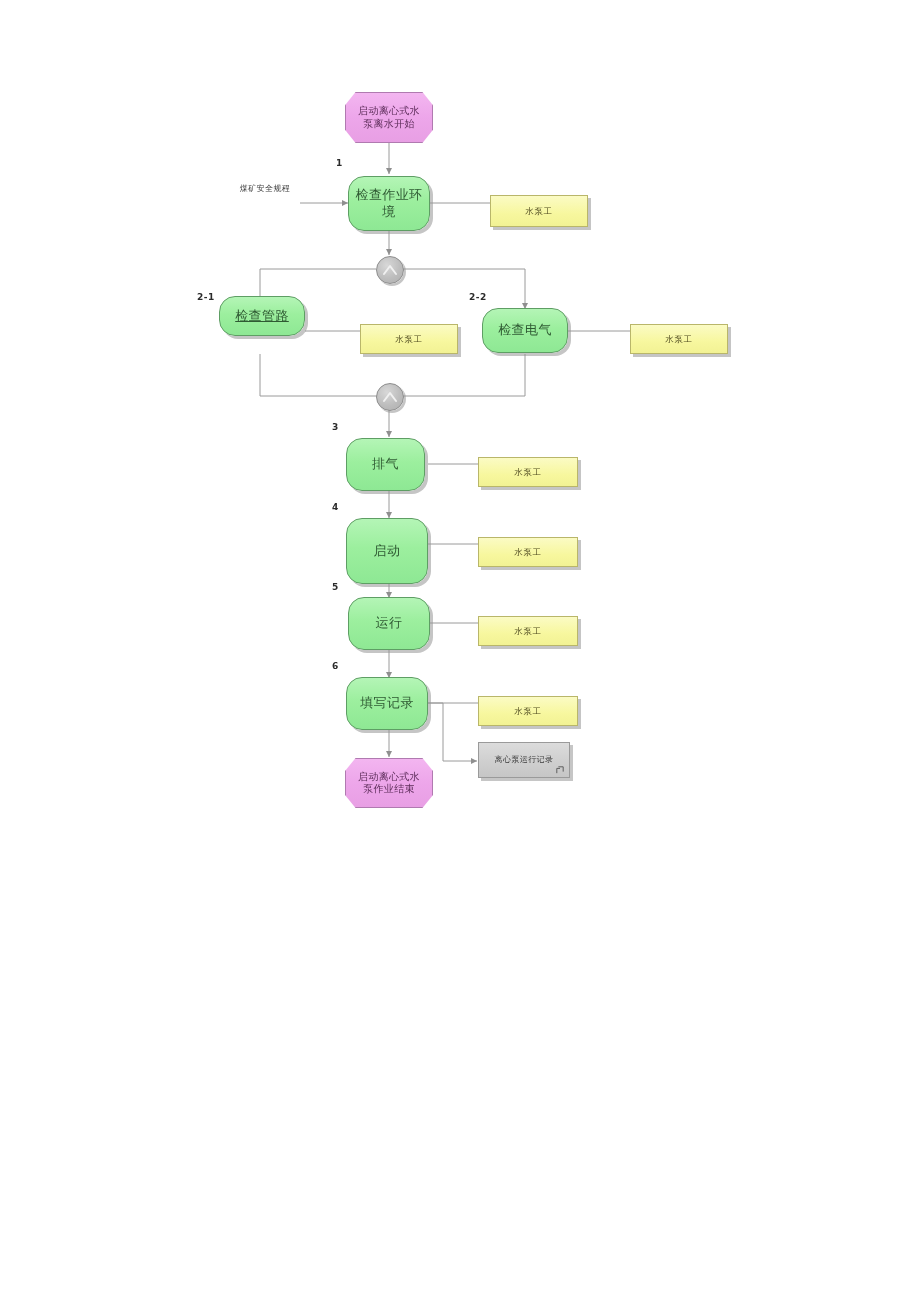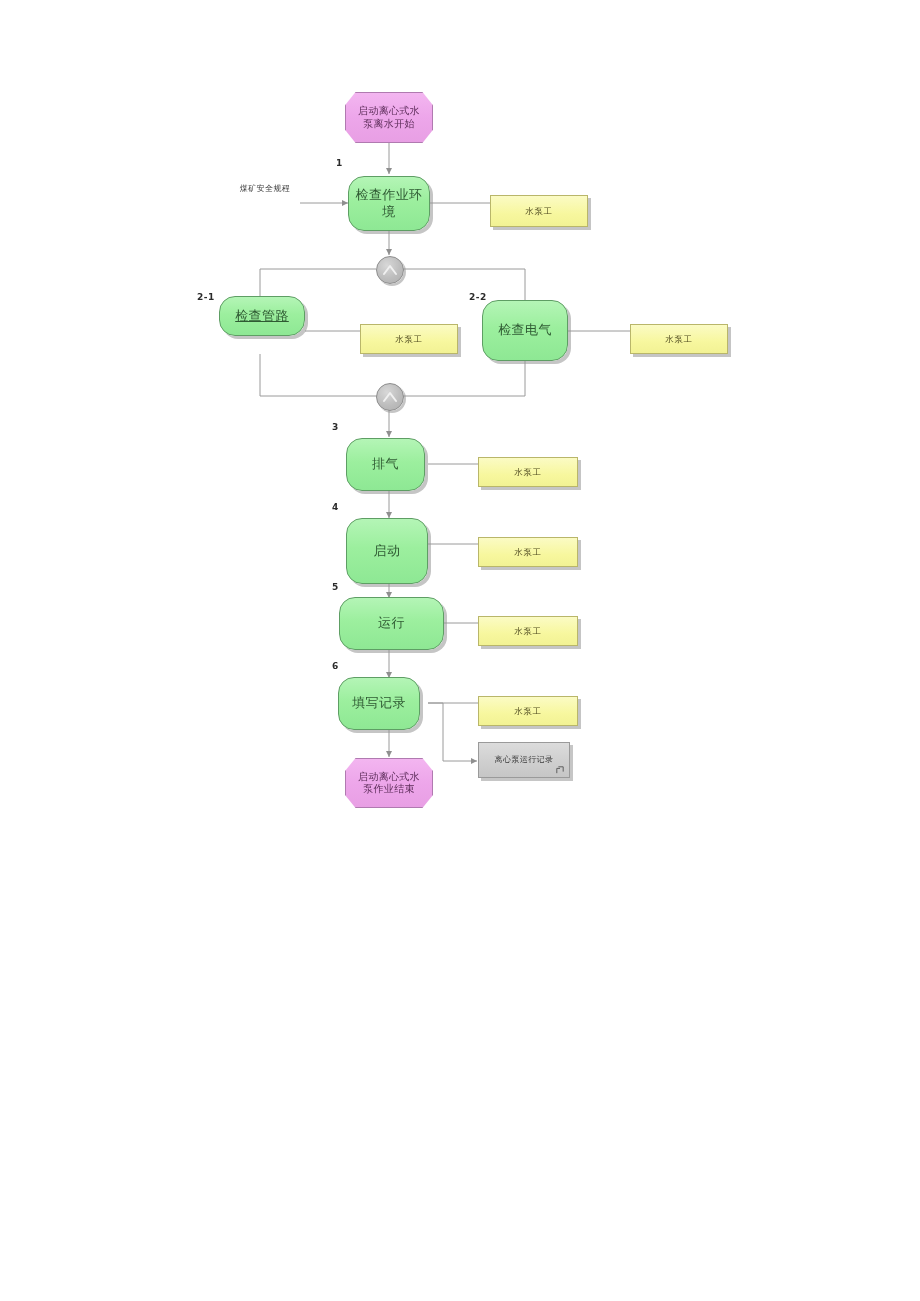--- a/index.html
+++ b/index.html
@@ -226,21 +226,21 @@
 
   <div class="steplabel" style="left:197px; top:292px;">2-1</div>
   <div class="node proc" style="left:219px; top:296px; width:86px; height:40px;text-decoration:underline;">
     <span>检查管路</span>
   </div>
   <div class="node role" style="left:360px; top:316px; width:98px; height:30px;">
     <span>水泵工</span>
   </div>
 
   <div class="steplabel" style="left:449px; top:292px;margin-left:20px;">2-2</div>
-  <div class="node proc" style="left:482px; top:300px; width:86px; height:61px;align-items:center;">
+  <div class="node proc" style="left:482px; top:308px; width:86px; height:45px;align-items:center;">
     <span>检查电气</span>
   </div>
   <div class="node role" style="left:630px; top:316px; width:98px; height:30px;">
     <span>水泵工</span>
   </div>
 
   <div class="junction" style="left:376px; top:383px;">
     <svg width="16" height="12" viewBox="0 0 16 12">
       <path d="M2,10 L8,2 L14,10" fill="none" stroke="#f0f0f0" stroke-width="2" stroke-linecap="round" stroke-linejoin="round"></path>
     </svg>
@@ -256,29 +256,29 @@
 
   <div class="steplabel" style="left:332px; top:502px;">4</div>
   <div class="node proc" style="left:346px; top:518px; width:82px; height:66px;">
     <span>启动</span>
   </div>
   <div class="node role" style="left:478px; top:529px; width:100px; height:30px;">
     <span>水泵工</span>
   </div>
 
   <div class="steplabel" style="left:332px; top:582px;">5</div>
-  <div class="node proc" style="left:339px; top:597px; width:105px; height:53px;">
+  <div class="node proc" style="left:348px; top:597px; width:82px; height:53px;">
     <span>运行</span>
   </div>
   <div class="node role" style="left:478px; top:608px; width:100px; height:30px;">
     <span>水泵工</span>
   </div>
 
   <div class="steplabel" style="left:332px; top:661px;">6</div>
-  <div class="node proc" style="left:338px; top:677px; width:82px; height:53px;">
+  <div class="node proc" style="left:346px; top:677px; width:82px; height:53px;">
     <span>填写记录</span>
   </div>
   <div class="node role" style="left:478px; top:688px; width:100px; height:30px;">
     <span>水泵工</span>
   </div>
 
   <div class="node record" style="left:478px; top:742px; width:92px; height:36px;">
     <span>离心泵运行记录</span>
     <svg class="corner-icon" viewBox="0 0 10 10">
       <path d="M1,9 L1,3 L5,3 M3,1 L9,1 L9,7" fill="none" stroke="#5a5a5a" stroke-width="1.2"></path>

